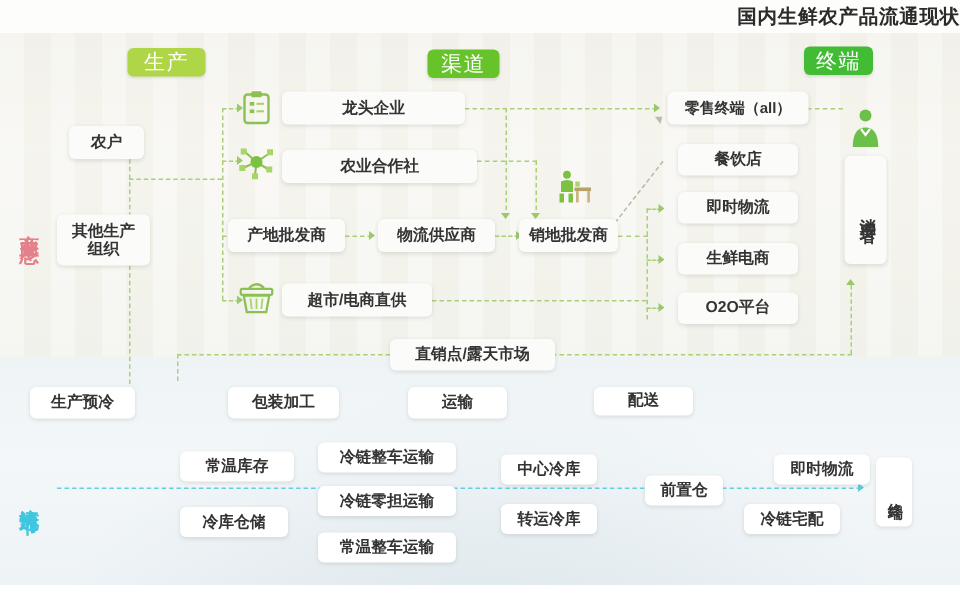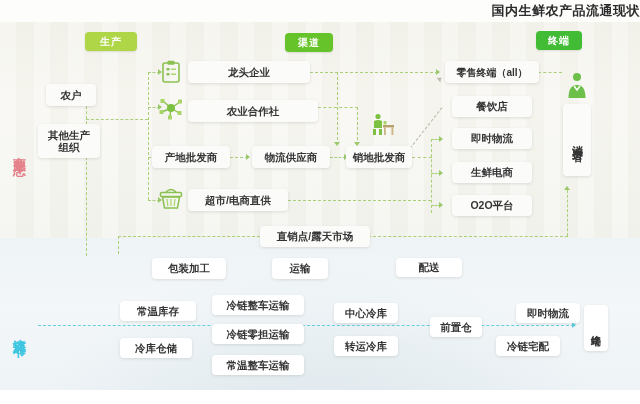--- a/index.html
+++ b/index.html
@@ -35,21 +35,21 @@
   }
 
   
   .title {
     position:absolute; left:0; top:2px; width:640px; text-align:right;
     font-size:13px; font-weight:bold; color:#2b2b2b; letter-spacing:.5px;
   }
 
   
   .badge {
-    position:absolute; border-radius:4px; color:#fff; font-size:10px; font-weight:bold;
+    position:absolute; border-radius:4px; color:#fff; font-size:14px; font-weight:normal;
     display:flex; align-items:center; justify-content:center; letter-spacing:1px;
     box-shadow:0 1px 2px rgba(0,0,0,.10);
   }
 
   
   .axis-label {
     position:absolute; width:22px; text-align:center;
     font-size:13px; font-weight:bold; line-height:17px;
     writing-mode:vertical-rl; text-orientation:upright; letter-spacing:2px;
   }
@@ -60,21 +60,21 @@
   .node {
     position:absolute; background:#fbfbfa; border-radius:4px;
     display:flex; align-items:center; justify-content:center;
     font-size:10.5px; color:#343434; font-weight:bold; text-align:center;
     box-shadow:0 1px 3px rgba(120,120,110,.20);
     padding:0 3px; line-height:13px;
   }
   .node.v {
     writing-mode:vertical-rl; text-orientation:upright; letter-spacing:3px; font-size:11px;
   }
-  .node.two { line-height:12px; }
+  .node.two { line-height:12px;margin-top:19px; }
   .node.white { background:#ffffff; }
 
   
   .ln { position:absolute; }
   .h-dash {
     border-top:1px dashed #a9cf78; height:0;
   }
   .v-dash {
     border-left:1px dashed #a9cf78; width:0;
   }
@@ -231,22 +231,23 @@
   <div class="node" style="left:452px;top:162px;width:80px;height:21px;">生鲜电商</div>
   <div class="node" style="left:452px;top:195px;width:80px;height:21px;">O2O平台</div>
 
   <svg class="ico" style="left:566px;top:72px;" width="22" height="26" viewBox="0 0 22 26">
     <circle cx="11" cy="5" r="4" fill="#6cc04a"></circle>
     <path d="M2.5 26 q0 -13 8.5 -13 q8.5 0 8.5 13 z" fill="#6cc04a"></path>
     <path d="M8 14 l3 4 l3 -4" fill="none" stroke="#ffffff" stroke-width="1.4"></path>
   </svg>
   <div class="node v" style="left:563px;top:104px;width:28px;height:72px;">消费者</div>
 
+  <div class="node white" style="left:20px;top:258px;width:70px;height:21px;">生产预冷</div>
   <div class="node white" style="left:152px;top:258px;width:74px;height:21px;">包装加工</div>
-  <div class="node white" style="left:272px;top:258px;width:56px;height:21px;">运输</div>
+  <div class="node white" style="left:272px;top:258px;width:66px;height:21px;">运输</div>
   <div class="node white" style="left:396px;top:258px;width:66px;height:19px;">配送</div>
 
   <div class="node white" style="left:120px;top:301px;width:76px;height:20px;">常温库存</div>
   <div class="node white" style="left:120px;top:338px;width:72px;height:20px;">冷库仓储</div>
 
   <div class="node white" style="left:212px;top:295px;width:92px;height:20px;">冷链整车运输</div>
   <div class="node white" style="left:212px;top:324px;width:92px;height:20px;">冷链零担运输</div>
   <div class="node white" style="left:212px;top:355px;width:92px;height:20px;">常温整车运输</div>
 
   <div class="node white" style="left:334px;top:303px;width:64px;height:20px;">中心冷库</div>

